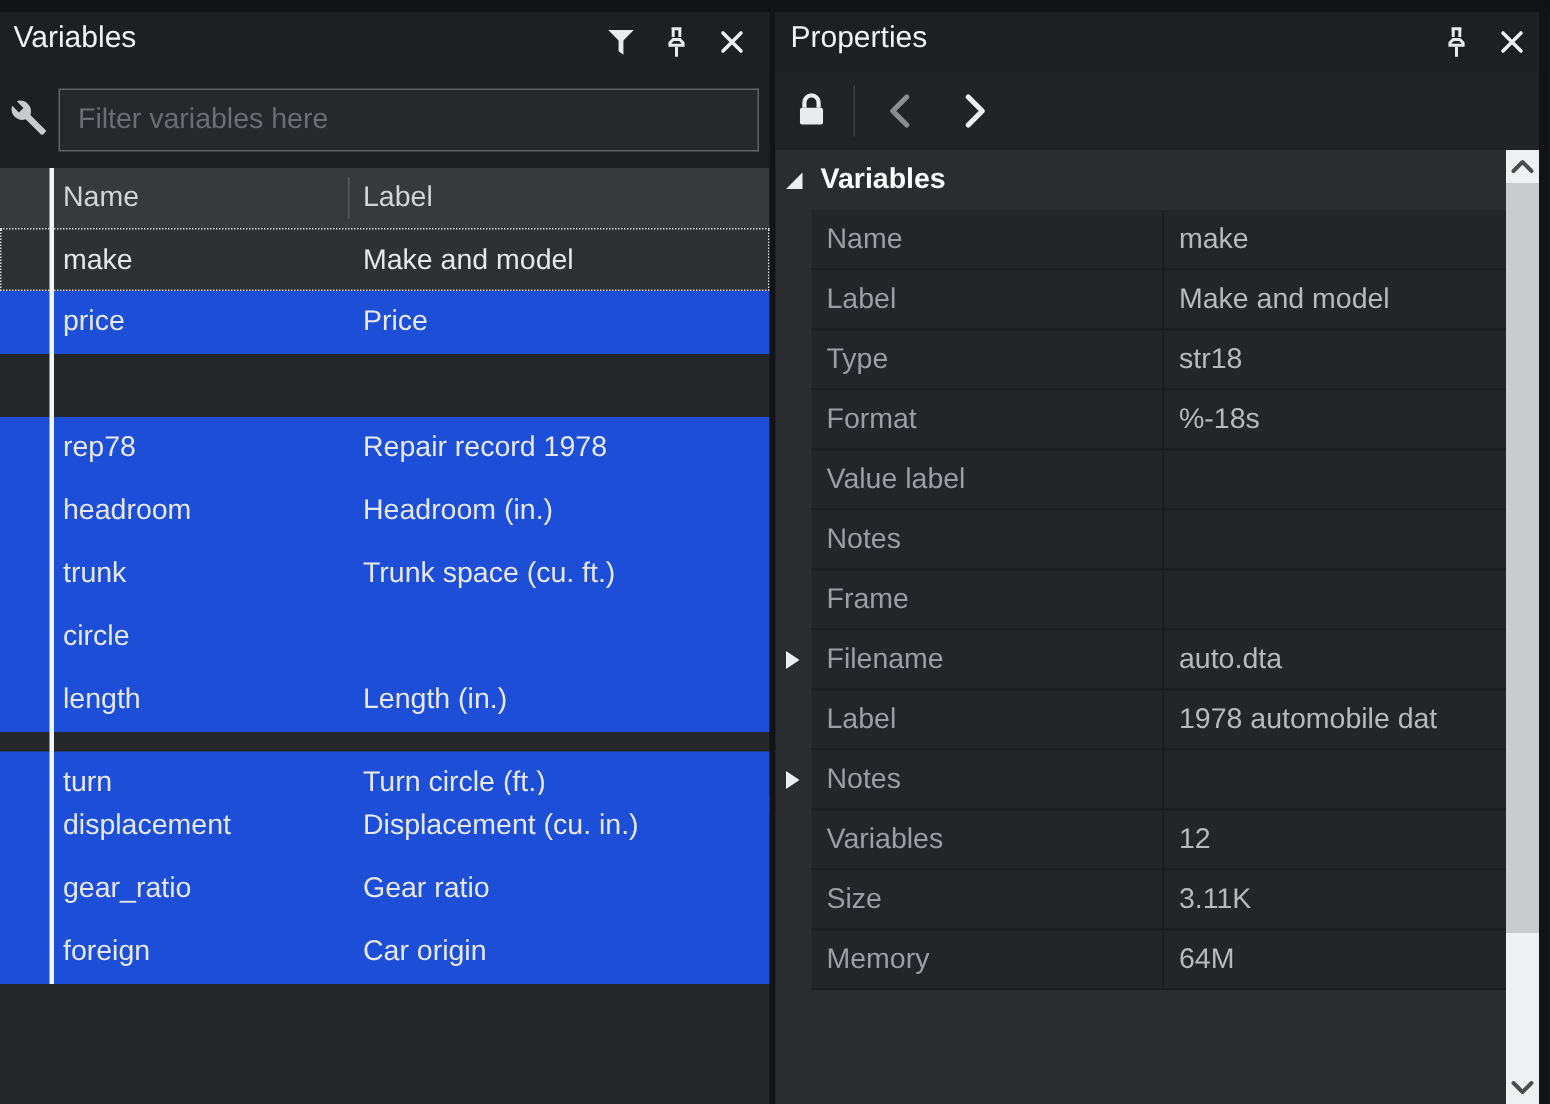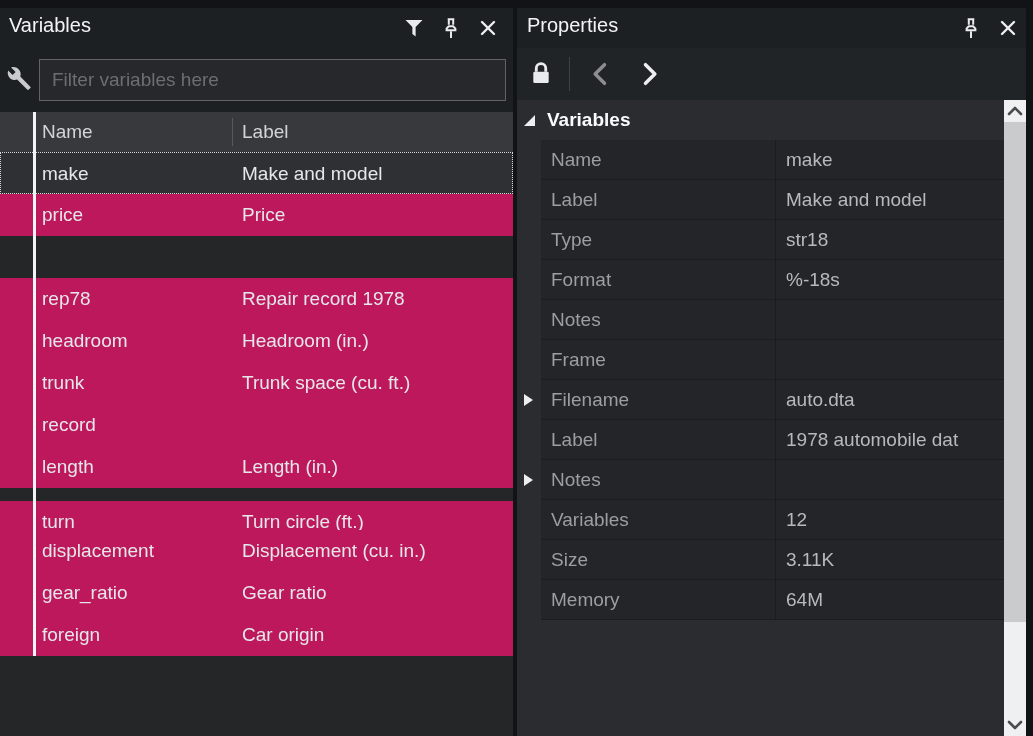--- a/index.html
+++ b/index.html
@@ -28,21 +28,21 @@
                   font-size:19px; padding:0 12px; outline:none;
                   font-family:"Liberation Sans","DejaVu Sans",sans-serif; }
   .filter-input::placeholder { color:#6b6e72; }
 
   .vtable { position:absolute; top:104px; left:0; width:513px; height:624px; background:#242628; }
   .vheader { position:absolute; top:0; left:0; width:513px; height:40px; background:#37393c; }
   .vheader .hname { position:absolute; left:42px; top:0; line-height:40px; font-size:19px; color:#d2d4d6; }
   .vheader .hlabel { position:absolute; left:242px; top:0; line-height:40px; font-size:19px; color:#d2d4d6; }
   .vheader .hsep { position:absolute; left:232px; top:6px; width:1px; height:28px; background:#56585b; }
 
-  .vrow { position:absolute; left:0; width:513px; height:42px; background:#be185d; }
+  .vrow { position:absolute; left:0; width:513px; height:42px; background:#1d4ed8; }
   .vrow .c-name { position:absolute; left:42px; top:0; line-height:42px; font-size:19px; color:#e6e7e9; }
   .vrow .c-label { position:absolute; left:242px; top:0; line-height:42px; font-size:19px; color:#e6e7e9; }
   .vrow.selected { background:#2e3033; border:1px dotted #d6d6d6; }
   .vrow.selected .c-name { left:41px; }
   .vrow.selected .c-label { left:241px; }
 
   .gutter-line { position:absolute; left:33px; top:0; width:3px; height:544px; background:#f3f4f5; z-index:6; }
 
   
   .ptoolbar { position:absolute; top:40px; left:0; right:0; height:52px; background:#212427; }
@@ -135,21 +135,21 @@
       </div>
       <div class="vrow" style="top:250px">
         <span class="c-name">trunk</span>
         <span class="c-label">Trunk space (cu. ft.)</span>
       </div>
       <div class="vrow" style="top:208px">
         <span class="c-name">headroom</span>
         <span class="c-label">Headroom (in.)</span>
       </div>
       <div class="vrow" style="top:292px">
-        <span class="c-name">record</span>
+        <span class="c-name">circle</span>
       </div>
       <div class="vrow" style="top:334px">
         <span class="c-name">length</span>
         <span class="c-label">Length (in.)</span>
       </div>
       <div class="vrow" style="top:389px">
         <span class="c-name">turn</span>
         <span class="c-label">Turn circle (ft.)</span>
       </div>
       <div class="vrow" style="top:418px">
@@ -228,20 +228,25 @@
         <span class="plabel">Type</span>
         <span class="csep"></span>
         <span class="pvalue">str18</span>
       </div>
       <div class="prow">
         <span class="plabel">Format</span>
         <span class="csep"></span>
         <span class="pvalue">%-18s</span>
       </div>
       <div class="prow">
+        <span class="plabel">Value label</span>
+        <span class="csep"></span>
+        <span class="pvalue"></span>
+      </div>
+      <div class="prow">
         <span class="plabel">Notes</span>
         <span class="csep"></span>
         <span class="pvalue"></span>
       </div>
 
 
       <div class="prow">
         <span class="plabel">Frame</span>
         <span class="csep"></span>
       </div>

